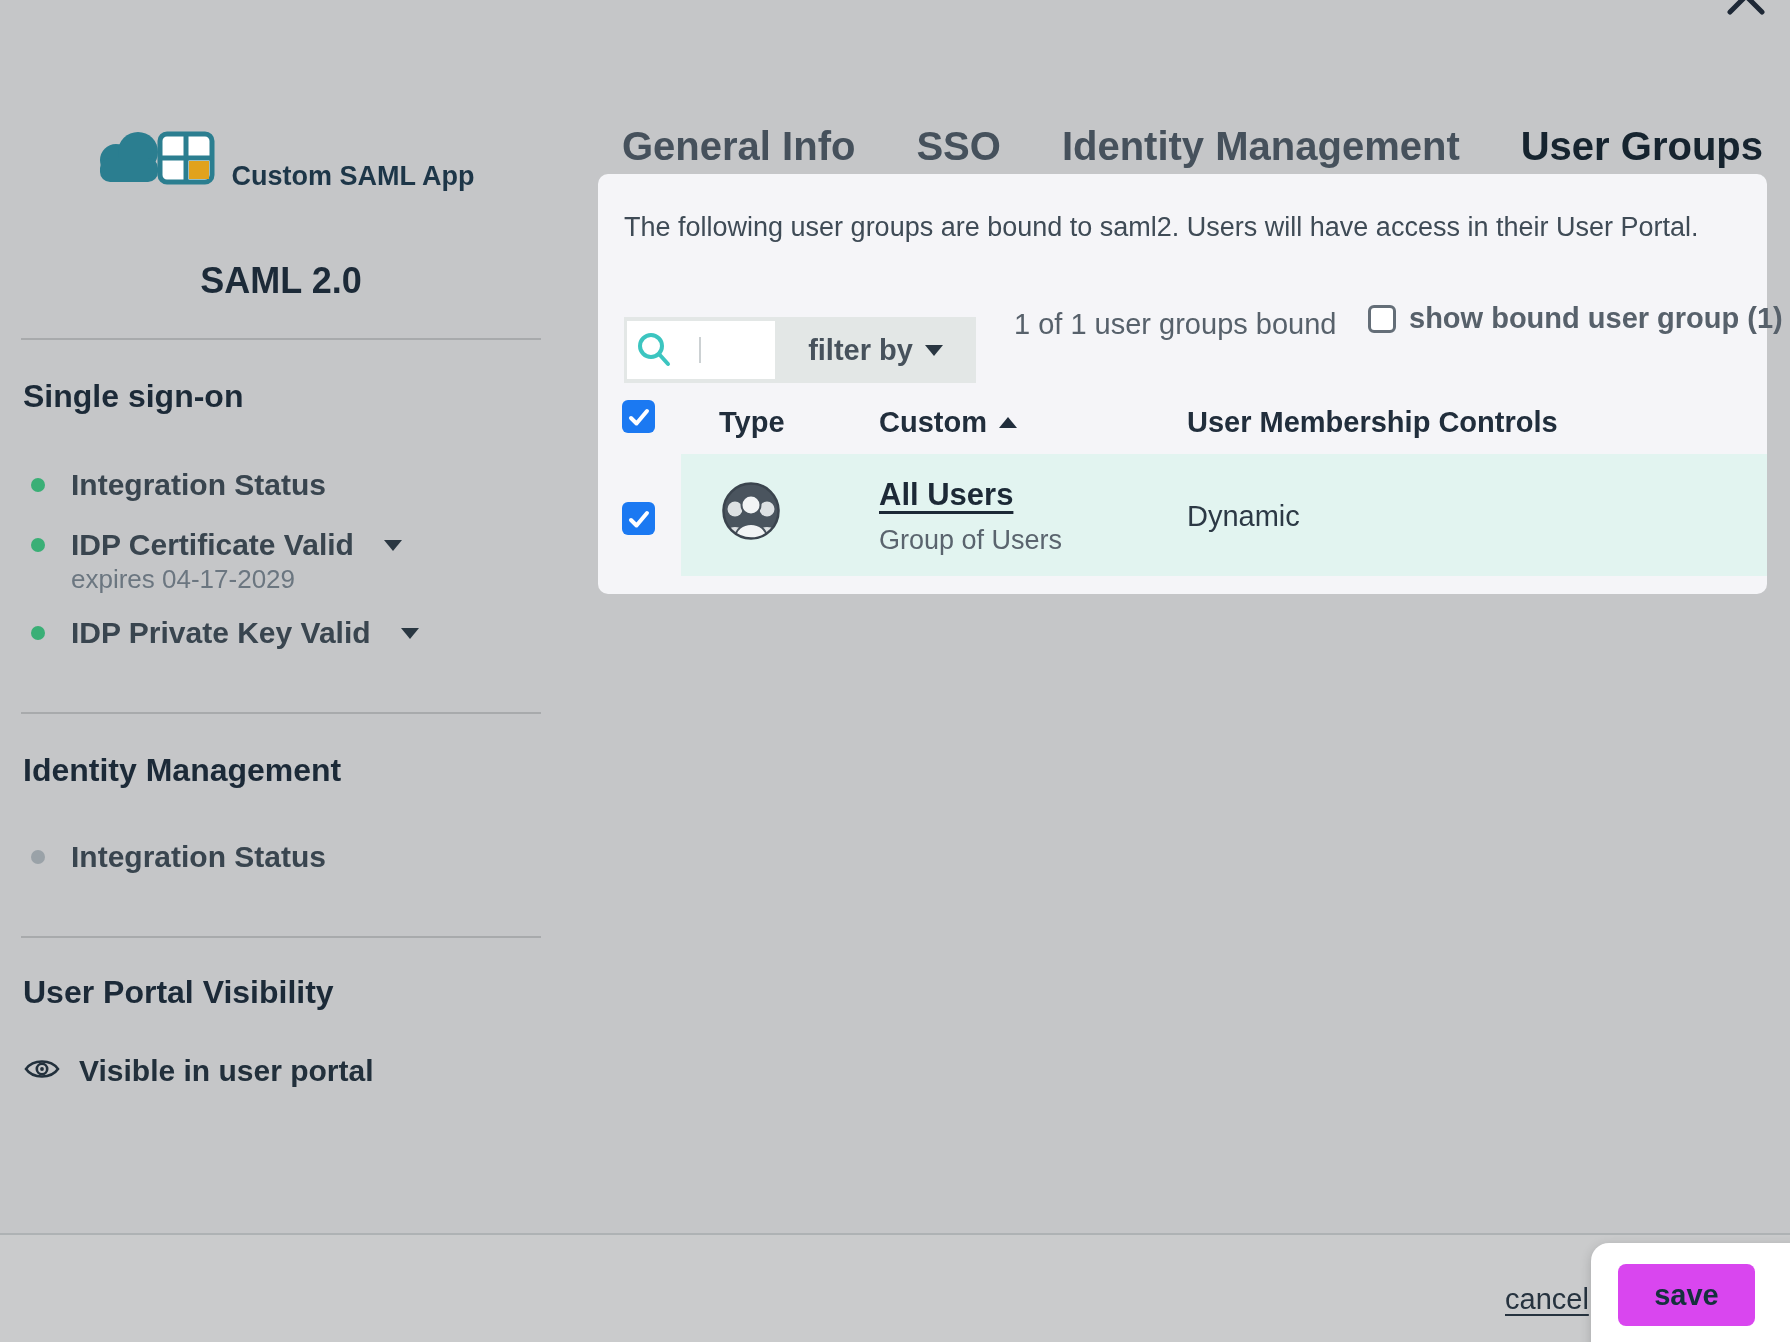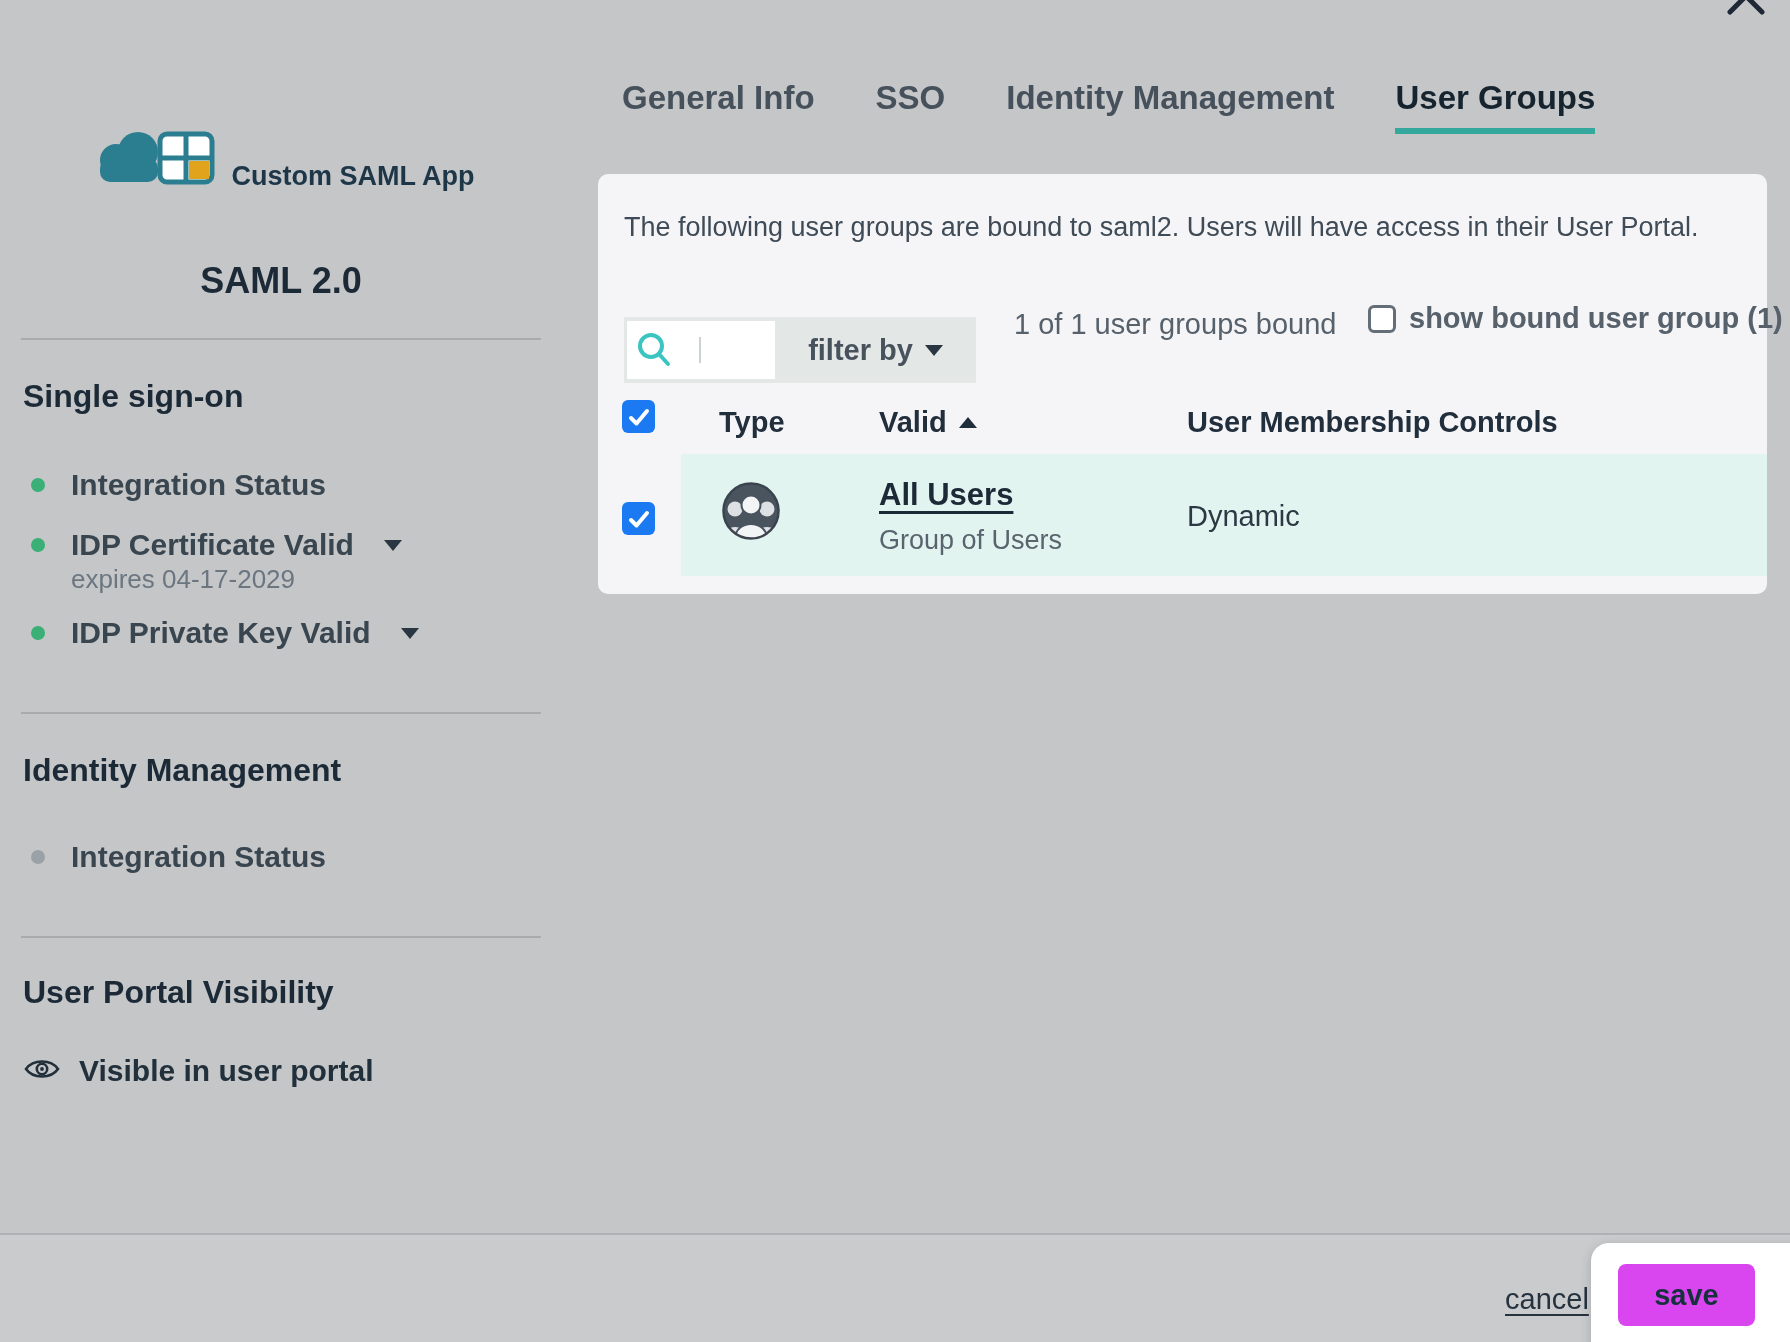--- a/index.html
+++ b/index.html
@@ -11,23 +11,23 @@
     overflow:hidden;
     color:#1e2a38;
   }
 
   
   .close-btn { position:absolute; top:-26px; right:22px; width:44px; height:44px; cursor:pointer; }
 
   
   .tabs { position:absolute; left:622px; top:78px; display:flex; gap:61px; }
   .tab {
-    font-size:33px; font-weight:600; color:#46515c;
+    font-size:40px; font-weight:600; color:#46515c;
     line-height:40px; padding-bottom:10px; border-bottom:6px solid transparent;
-    cursor:pointer; white-space:nowrap;
+    cursor:pointer; white-space:nowrap;margin-top:48px;
   }
   .tab.active { color:#16242f; font-weight:700; border-bottom-color:#35a89e; }
 
   
   .sidebar { position:absolute; left:21px; top:120px; width:520px; }
   .logo-row { position:absolute; left:0; width:520px; top:6px; display:flex; justify-content:center; align-items:flex-end; gap:12px; }
   .logo-label { font-size:27px; font-weight:700; color:#1d3648; }
   .protocol-title { position:absolute; left:0; width:520px; top:140px; text-align:center; font-size:36px; font-weight:700; color:#1c2a38; }
   .divider { position:absolute; left:0; width:520px; height:0; border-top:2px solid #a8aaac; }
   .side-heading { position:absolute; left:2px; font-size:32px; font-weight:700; color:#1c2a38; white-space:nowrap; }
@@ -190,21 +190,21 @@
     <span class="show-bound-label">show bound user group (1)</span>
   </div>
 
   <div class="checkbox-blue thead-check">
     <svg width="26" height="26" viewBox="0 0 26 26">
       <polyline points="5,14 10.5,19.5 21,7" fill="none" stroke="#ffffff" stroke-width="4" stroke-linecap="round" stroke-linejoin="round"></polyline>
     </svg>
   </div>
   <div class="th th-type">Type</div>
   <div class="th th-group">
-    <span>Valid</span>
+    <span>Custom</span>
     <span class="sort-up"></span>
   </div>
   <div class="th th-umc">User Membership Controls</div>
 
   <div class="checkbox-blue row-check">
     <svg width="26" height="26" viewBox="0 0 26 26">
       <polyline points="5,14 10.5,19.5 21,7" fill="none" stroke="#ffffff" stroke-width="4" stroke-linecap="round" stroke-linejoin="round"></polyline>
     </svg>
   </div>
   <div class="group-row">

